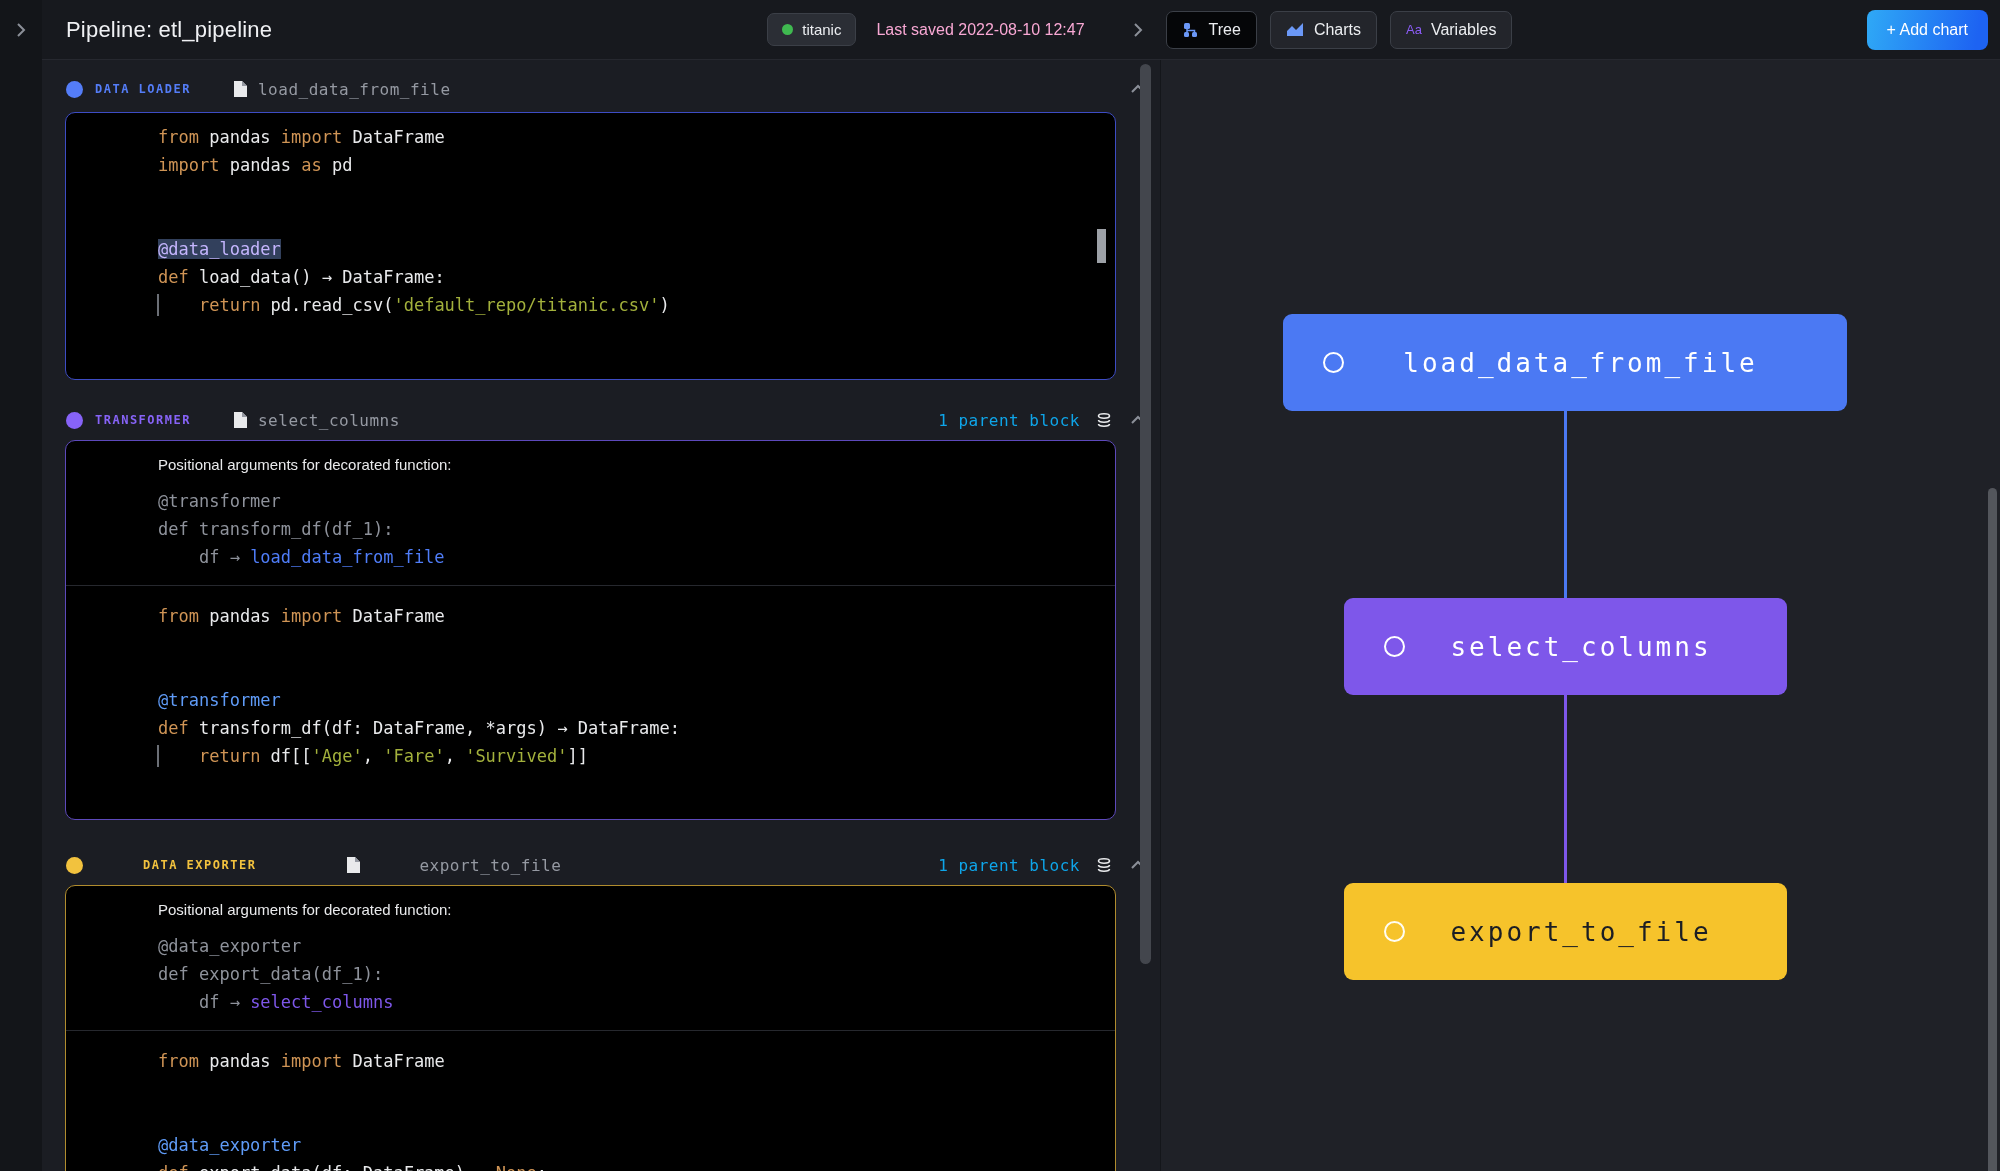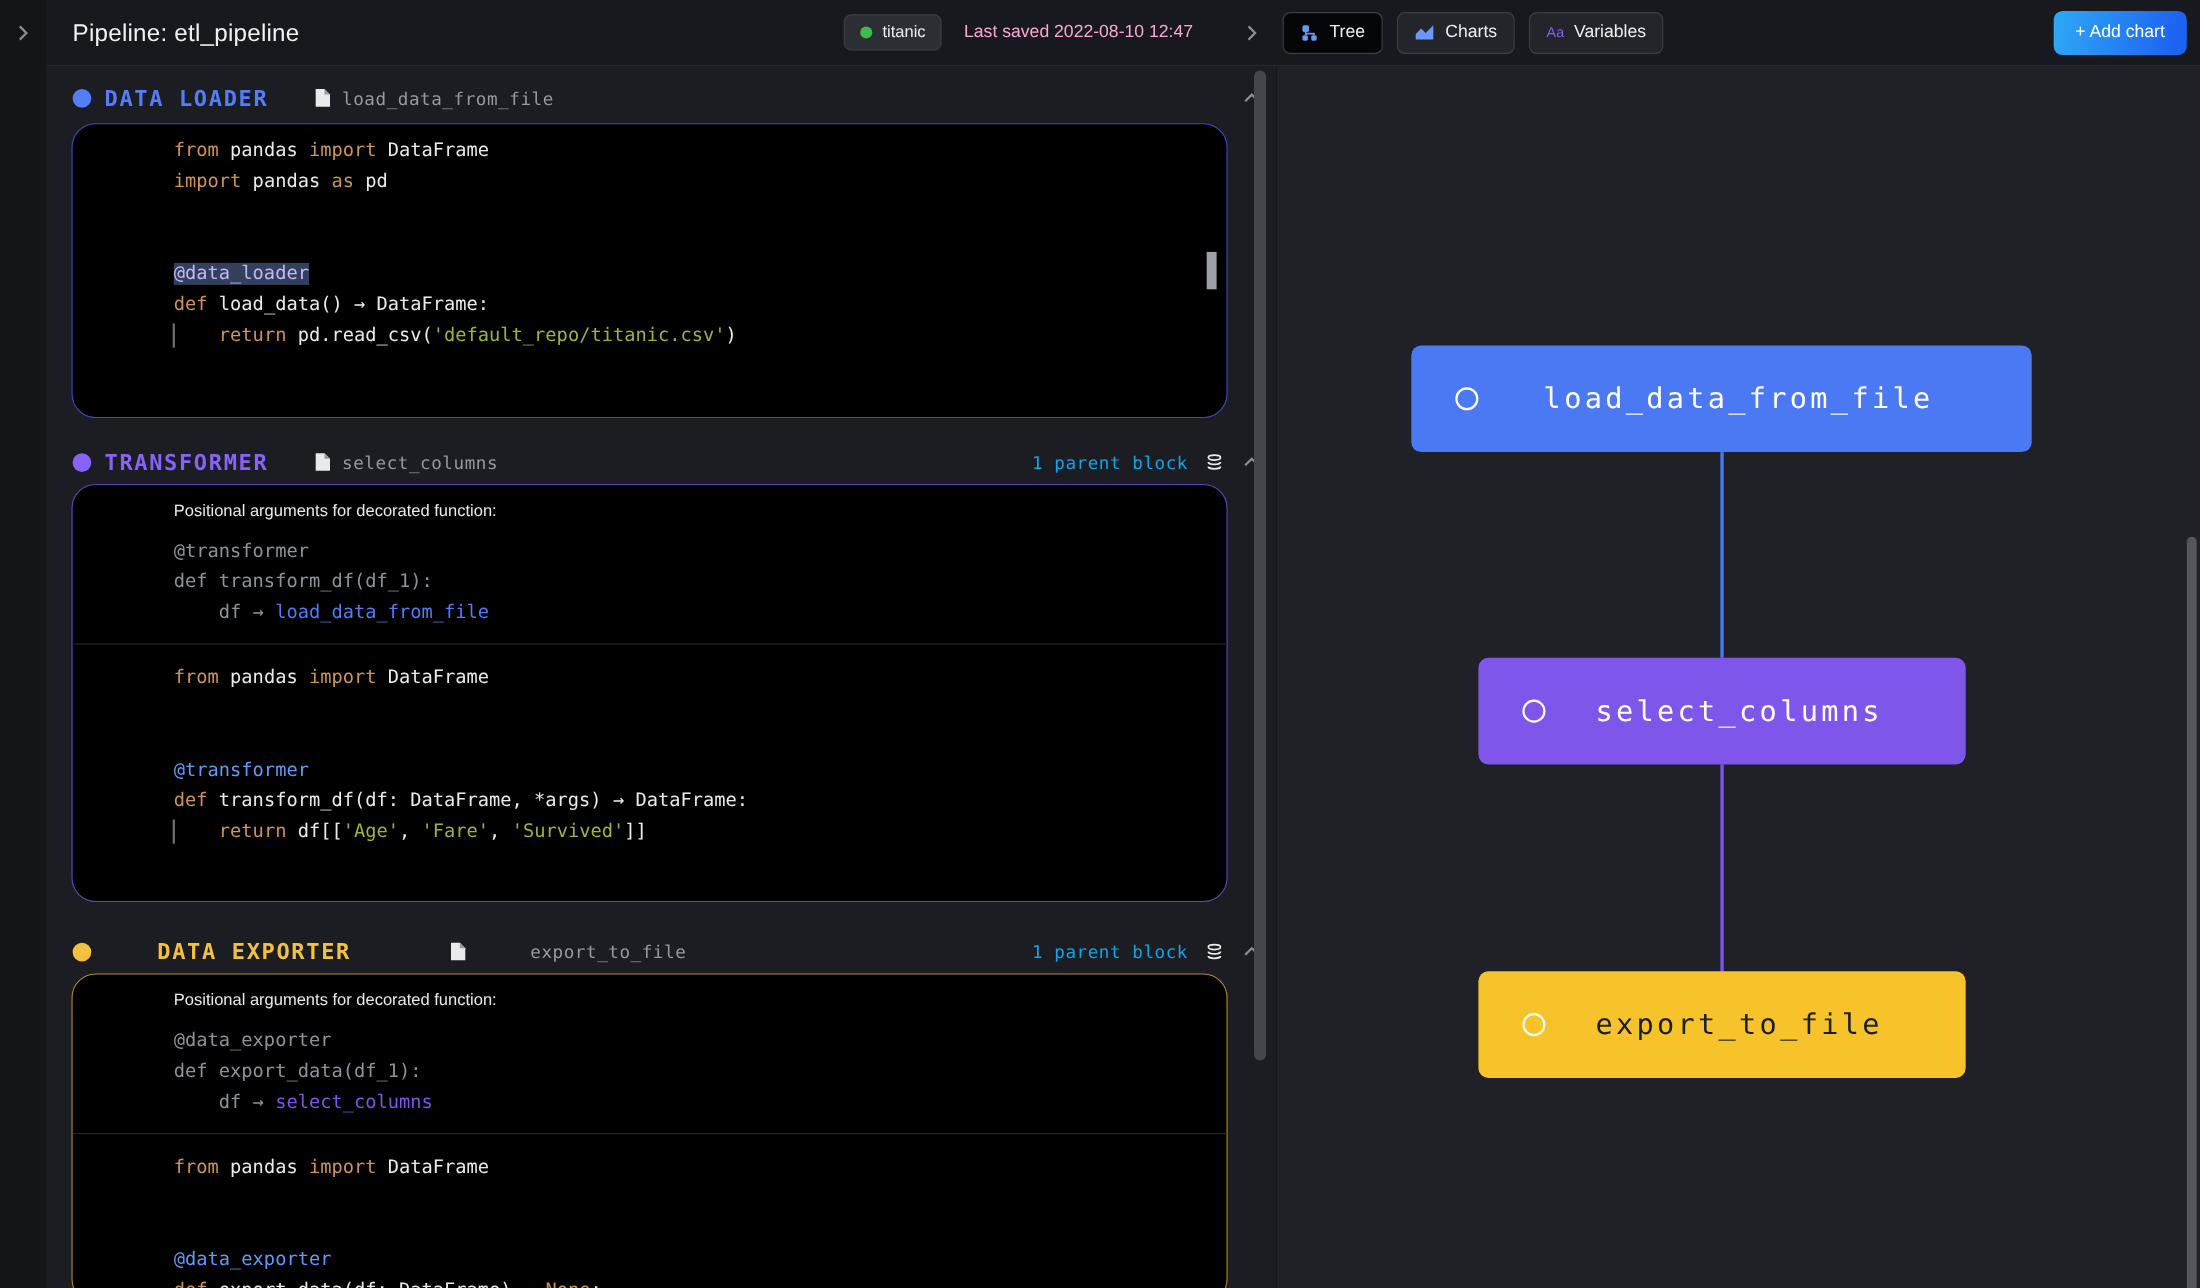--- a/index.html
+++ b/index.html
@@ -41,31 +41,31 @@
                       background:#43464d; border-radius:6px; cursor:pointer; }
   #graph-panel { position:absolute; left:1160px; top:60px; width:840px; height:1111px;
                  background:#1f2127; border-left:1px solid #14161a; }
   #graph-scrollbar { position:absolute; right:3px; top:428px; width:9px; height:690px;
                      background:#53565c; border-radius:5px; cursor:pointer; }
 
   
   .blk-header { position:absolute; left:0; width:1118px; height:34px;
                 display:flex; align-items:center; }
   .blk-dot { width:17px; height:17px; border-radius:50%; margin-left:24px; }
-  .blk-type { font-size:20px; letter-spacing:1.5px; margin-left:12px; font-weight:bold; }
+  .blk-type { font-size:12px; letter-spacing:1.5px; margin-left:12px; font-weight:bold; }
   .file-icon { margin-left:42px; display:flex; }
   .blk-file { color:#9599a2; font-size:16px; margin-left:10px; letter-spacing:.5px; }
   .hdr-right { position:absolute; right:12px; display:flex; align-items:center; gap:16px; }
   .parent-label { color:#0ea5e9; font-size:16px; letter-spacing:.5px; }
   .stack-icon { display:flex; cursor:pointer; }
   .collapse-btn { display:flex; cursor:pointer; padding:2px; }
 
   
   .code-block { position:absolute; left:23px; width:1051px; background:#000;
-                border-radius:22px; overflow:hidden; }
+                border-radius:10px; overflow:hidden; }
   .cb-loader   { border:1px solid #3d4cc4; }
   .cb-transform{ border:1px solid #5d49bb; }
   .cb-export   { border:1px solid #b08c2e; }
   .args-section { padding:12px 0 14px 92px; }
   .args-title { color:#e9eaec; font-size:15px; line-height:24px; margin-bottom:10px; }
   .args-line { font-family:"DejaVu Sans Mono", monospace; color:#8e929b; font-size:15.5px;
                line-height:24px; white-space:pre; }
   .args-divider { height:1px; background:#26282e; }
   .code-area { padding:10px 0 10px 92px; position:relative; }
   .code-line { font-family:"DejaVu Sans Mono", monospace; font-size:17px; line-height:28px;

